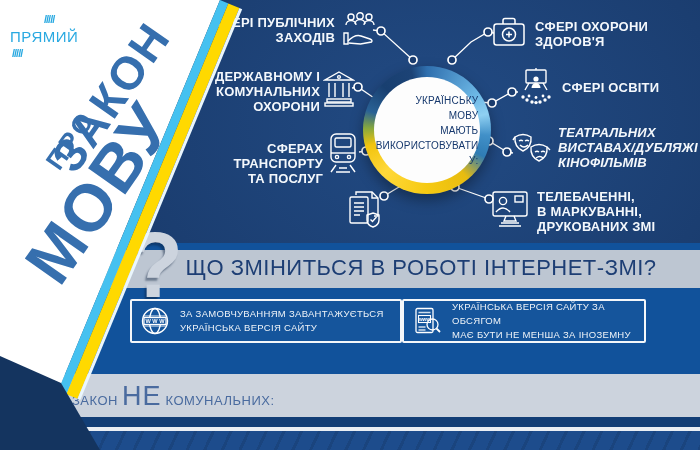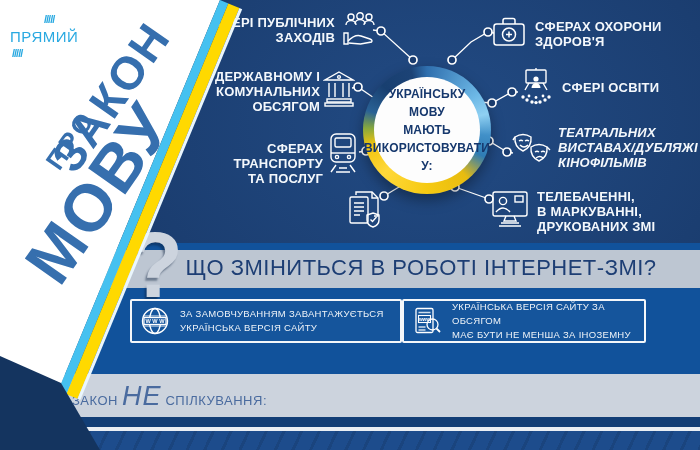--- a/index.html
+++ b/index.html
@@ -20,32 +20,32 @@
   #ibox1{left:130px;width:272px;}
   #ibox2{left:402px;width:244px;}
   
   .ex-band{position:absolute;left:0;top:374px;width:700px;height:43px;background:#ccd3dd;}
   .ex-navy{position:absolute;left:0;top:417px;width:700px;height:10px;background:#123e76;}
   .ex-white{position:absolute;left:0;top:427px;width:700px;height:4px;background:#e9eef4;}
   .footer{position:absolute;left:0;top:431px;width:700px;height:19px;background:#1d4c8c;
     background-image:repeating-linear-gradient(115deg,rgba(0,0,0,.10) 0 3px,transparent 3px 16px);}
   .ex-label{position:absolute;left:72px;top:381px;color:#4a6b9f;white-space:nowrap;}
   .ex-label .sm{font-size:13px;letter-spacing:.5px;}
-  .ex-label .big{font-size:27px;letter-spacing:1px;margin:11px 4px;font-style:italic;}
+  .ex-label .big{font-size:27px;letter-spacing:1px;margin:11px 4px;}
   .ex-items{position:absolute;left:237px;top:378px;font-size:16px;font-weight:bold;
     color:#1a528f;line-height:18px;white-space:pre-line;}
   
   .hub{position:absolute;left:363px;top:66px;width:128px;height:128px;border-radius:50%;
     background:conic-gradient(from 0deg,#2f6fae 0deg,#6db8e6 55deg,#8fd0f2 75deg,#4190c8 95deg,
       #2f7cb4 115deg,#e8bc10 140deg,#f6ca12 180deg,#ffd83a 225deg,#f2c40e 255deg,#86a83e 272deg,
       #2a6295 288deg,#183f70 315deg,#1c4376 345deg,#2f6fae 360deg);
     box-shadow:0 6px 14px rgba(0,0,0,.35);}
   .hub-inner{position:absolute;left:11px;top:11px;right:11px;bottom:11px;border-radius:50%;
     background:#fdfdfd;display:flex;align-items:center;justify-content:center;}
-  .hub-text{font-size:12px;font-weight:bold;color:#16386d;text-align:center;
+  .hub-text{font-size:10px;font-weight:normal;color:#16386d;text-align:right;
     letter-spacing:.2px;line-height:1.5;white-space:pre-line;}
   
   .sph{position:absolute;font-size:13px;font-weight:bold;color:#f4f8fc;
     line-height:15px;letter-spacing:.2px;white-space:pre-line;}
   .sph.r{text-align:right;}
   #sph1{left:175px;top:15px;width:160px;}
   #sph2{left:185px;top:69px;width:135px;}
   #sph3{left:205px;top:141px;width:118px;}
   #sph4{left:178px;top:192px;width:166px;}
   #sph5{left:535px;top:19px;}
@@ -121,21 +121,21 @@
     </span>
     <span class="ibox-text">УКРАЇНСЬКА ВЕРСІЯ САЙТУ ЗА ОБСЯГОМ
 МАЄ БУТИ НЕ МЕНША ЗА ІНОЗЕМНУ</span>
   </div>
 
   <div class="ex-band"></div>
   <div class="ex-navy"></div>
   <div class="ex-white"></div>
   <div class="footer"></div>
   <div class="ex-label">
-    <span class="sm">ЗАКОН</span><span class="big">НЕ</span><span class="sm">СПІЛКУВАННЯ:</span>
+    <span class="sm">ЗАКОН</span><span class="big">НЕ</span><span class="sm">КОМУНАЛЬНИХ:</span>
   </div>
 
   <svg class="connectors">
     <g fill="none" stroke="#ffffff" stroke-width="1.3">
       <polyline points="373,30 381,31 413,60"></polyline>
       <polyline points="452,60 471,42 488,32 494,33"></polyline>
       <polyline points="352,88 358,87 377,100"></polyline>
       <polyline points="478,102 492,103 512,92 518,92"></polyline>
       <polyline points="359,152 366,151 378,162"></polyline>
       <polyline points="483,119 489,141 507,152 513,153"></polyline>
@@ -169,25 +169,25 @@
 МАЮТЬ
 ВИКОРИСТОВУВАТИ
 У:</div>
     </div>
   </div>
 
   <div class="sph r" id="sph1">СФЕРІ ПУБЛІЧНИХ
 ЗАХОДІВ</div>
   <div class="sph r" id="sph2">ДЕРЖАВНОМУ І
 КОМУНАЛЬНИХ
-ОБСЯГОМ</div>
+ОХОРОНИ</div>
   <div class="sph r" id="sph3">СФЕРАХ
 ТРАНСПОРТУ
 ТА ПОСЛУГ</div>
-  <div class="sph" id="sph5">СФЕРАХ ОХОРОНИ
+  <div class="sph" id="sph5">СФЕРІ ОХОРОНИ
 ЗДОРОВ'Я</div>
   <div class="sph" id="sph6">СФЕРІ ОСВІТИ</div>
   <div class="sph" id="sph7">ТЕАТРАЛЬНИХ
 ВИСТАВАХ/ДУБЛЯЖІ
 КІНОФІЛЬМІВ</div>
   <div class="sph" id="sph8">ТЕЛЕБАЧЕННІ,
 В МАРКУВАННІ,
 ДРУКОВАНИХ ЗМІ</div>
 
   <div class="sph-icon" id="icn1">

